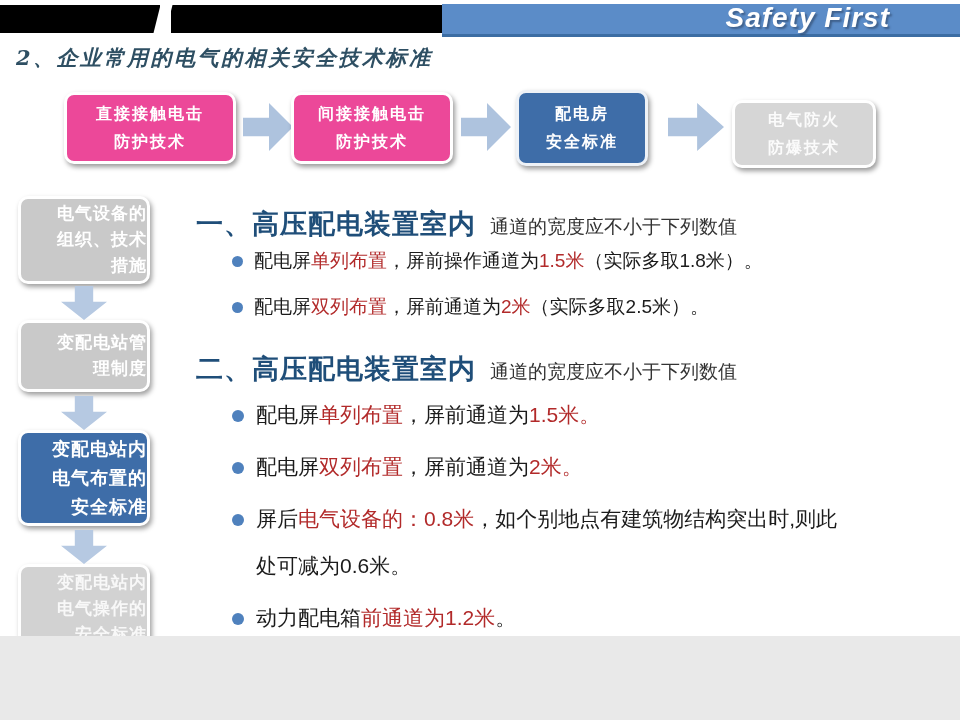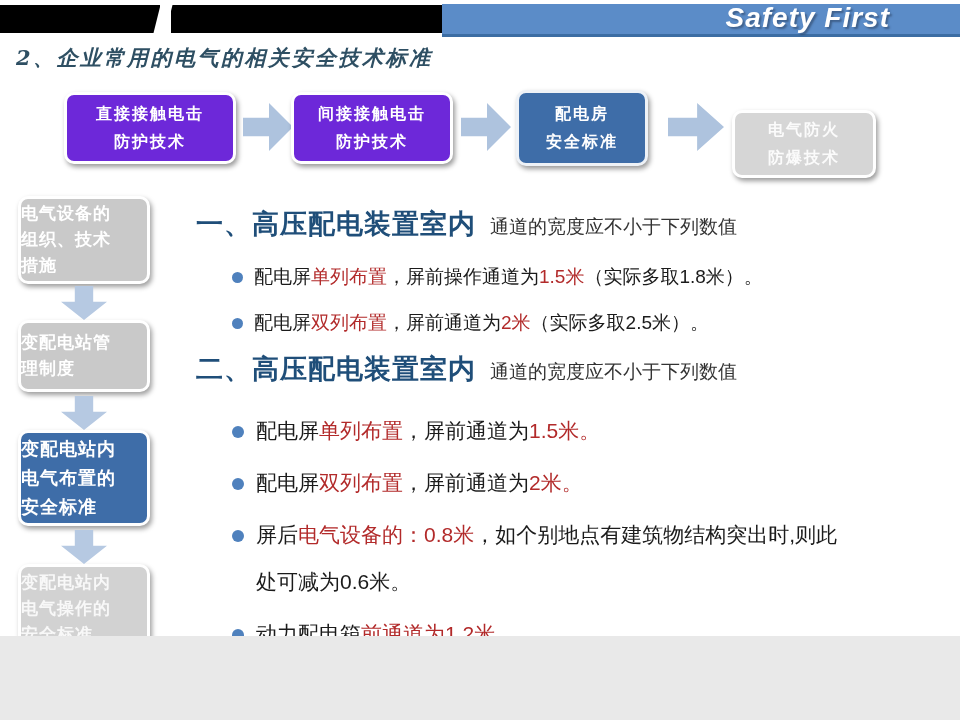--- a/index.html
+++ b/index.html
@@ -22,37 +22,37 @@
   }
   
   .flow{position:absolute;left:0;top:90px;width:960px;height:78px;}
   .fbox{
     position:absolute;border-radius:10px;border:3px solid #fff;
     box-shadow:2px 3px 5px rgba(0,0,0,.4);
     display:flex;flex-direction:column;justify-content:center;align-items:center;
     color:#fff;font-weight:bold;text-align:center;
   }
   .fbox .ln{font-size:16px;letter-spacing:2px;line-height:28px;}
-  .fbox.gray{background:#6d28d9;}
+  .fbox.gray{background:#ec4899;}
   .fbox.gray2{background:#d6d6d6;color:#fbfbfb;}
   .fbox.active{background:#3e6da8;border-color:#eef2f7;}
   .fbox1{left:64px;top:2px;width:166px;height:66px;}
   .fbox2{left:291px;top:2px;width:156px;height:66px;}
   .fbox3{left:516px;top:0;width:126px;height:70px;}
-  .fbox4{left:732px;top:20px;width:138px;height:62px;}
+  .fbox4{left:732px;top:10px;width:138px;height:62px;}
   .arrow-r{
     position:absolute;width:50px;height:52px;background:#aec3de;top:11px;
     clip-path:polygon(0 32%,52% 32%,52% 4%,100% 50%,52% 96%,52% 68%,0 68%);
   }
   .ar1{left:243px;}.ar2{left:461px;}.ar3{left:668px;width:56px;}
   
   .sidebar{position:absolute;left:18px;top:196px;width:132px;}
   .sbox{
     border-radius:10px;border:3px solid #fff;box-shadow:2px 3px 5px rgba(0,0,0,.38);
-    display:flex;flex-direction:column;justify-content:center;align-items:flex-start;
+    display:flex;flex-direction:column;justify-content:center;align-items:flex-end;
     color:#fff;font-weight:bold;text-align:center;box-sizing:border-box;width:132px;
   }
   .sbox .ln{font-size:17px;line-height:26px;letter-spacing:1px;}
   .sbox.gray{background:#c9c9c9;}
   .sbox.gray2{background:#d2d2d2;color:#f8f8f8;}
   .sbox.active{background:#3e6da8;}
   .sbox.active .ln{font-size:18px;line-height:29px;}
   .sboxA{height:88px;}
   .sboxB{height:72px;margin-top:36px;}
   .sboxC{height:96px;margin-top:38px;}
@@ -64,21 +64,21 @@
   .ad1{top:90px;}.ad2{top:200px;}.ad3{top:334px;}
   
   .sec-head{position:absolute;left:196px;white-space:nowrap;}
   .sec-head .h{font-size:27px;font-weight:bold;color:#1f4e79;letter-spacing:1px;}
   .sec-head .sub{font-size:19px;color:#333;margin-left:14px;font-weight:500;}
   .sh1{top:206px;}
   .sh2{top:351px;}
   .bullets{position:absolute;left:232px;width:690px;}
   .bl1{top:248px;}
   .bl2{top:400px;}
-  .bullet{color:#1b1b1b;margin-top:16px;}
+  .bullet{color:#1b1b1b;}
   .bl1 .bullet{font-size:19px;line-height:26px;margin-bottom:20px;}
   .bl2 .bullet{font-size:21px;line-height:29px;margin-bottom:23px;}
   .bullet .dot{
     display:inline-block;width:12px;height:12px;border-radius:50%;
     background:#4f81bd;margin-right:12px;}
   .bl1 .bullet .dot{width:11px;height:11px;margin-right:11px;}
   .bullet-line:not(:first-child){padding-left:24px;margin-top:18px;}
   .bullet .red{color:#b22a2a;}
   
   .ftr-blue{position:absolute;left:0;top:690px;width:520px;height:24px;background:#5b8cc8;border-top:2px solid #7fa6d6;}

